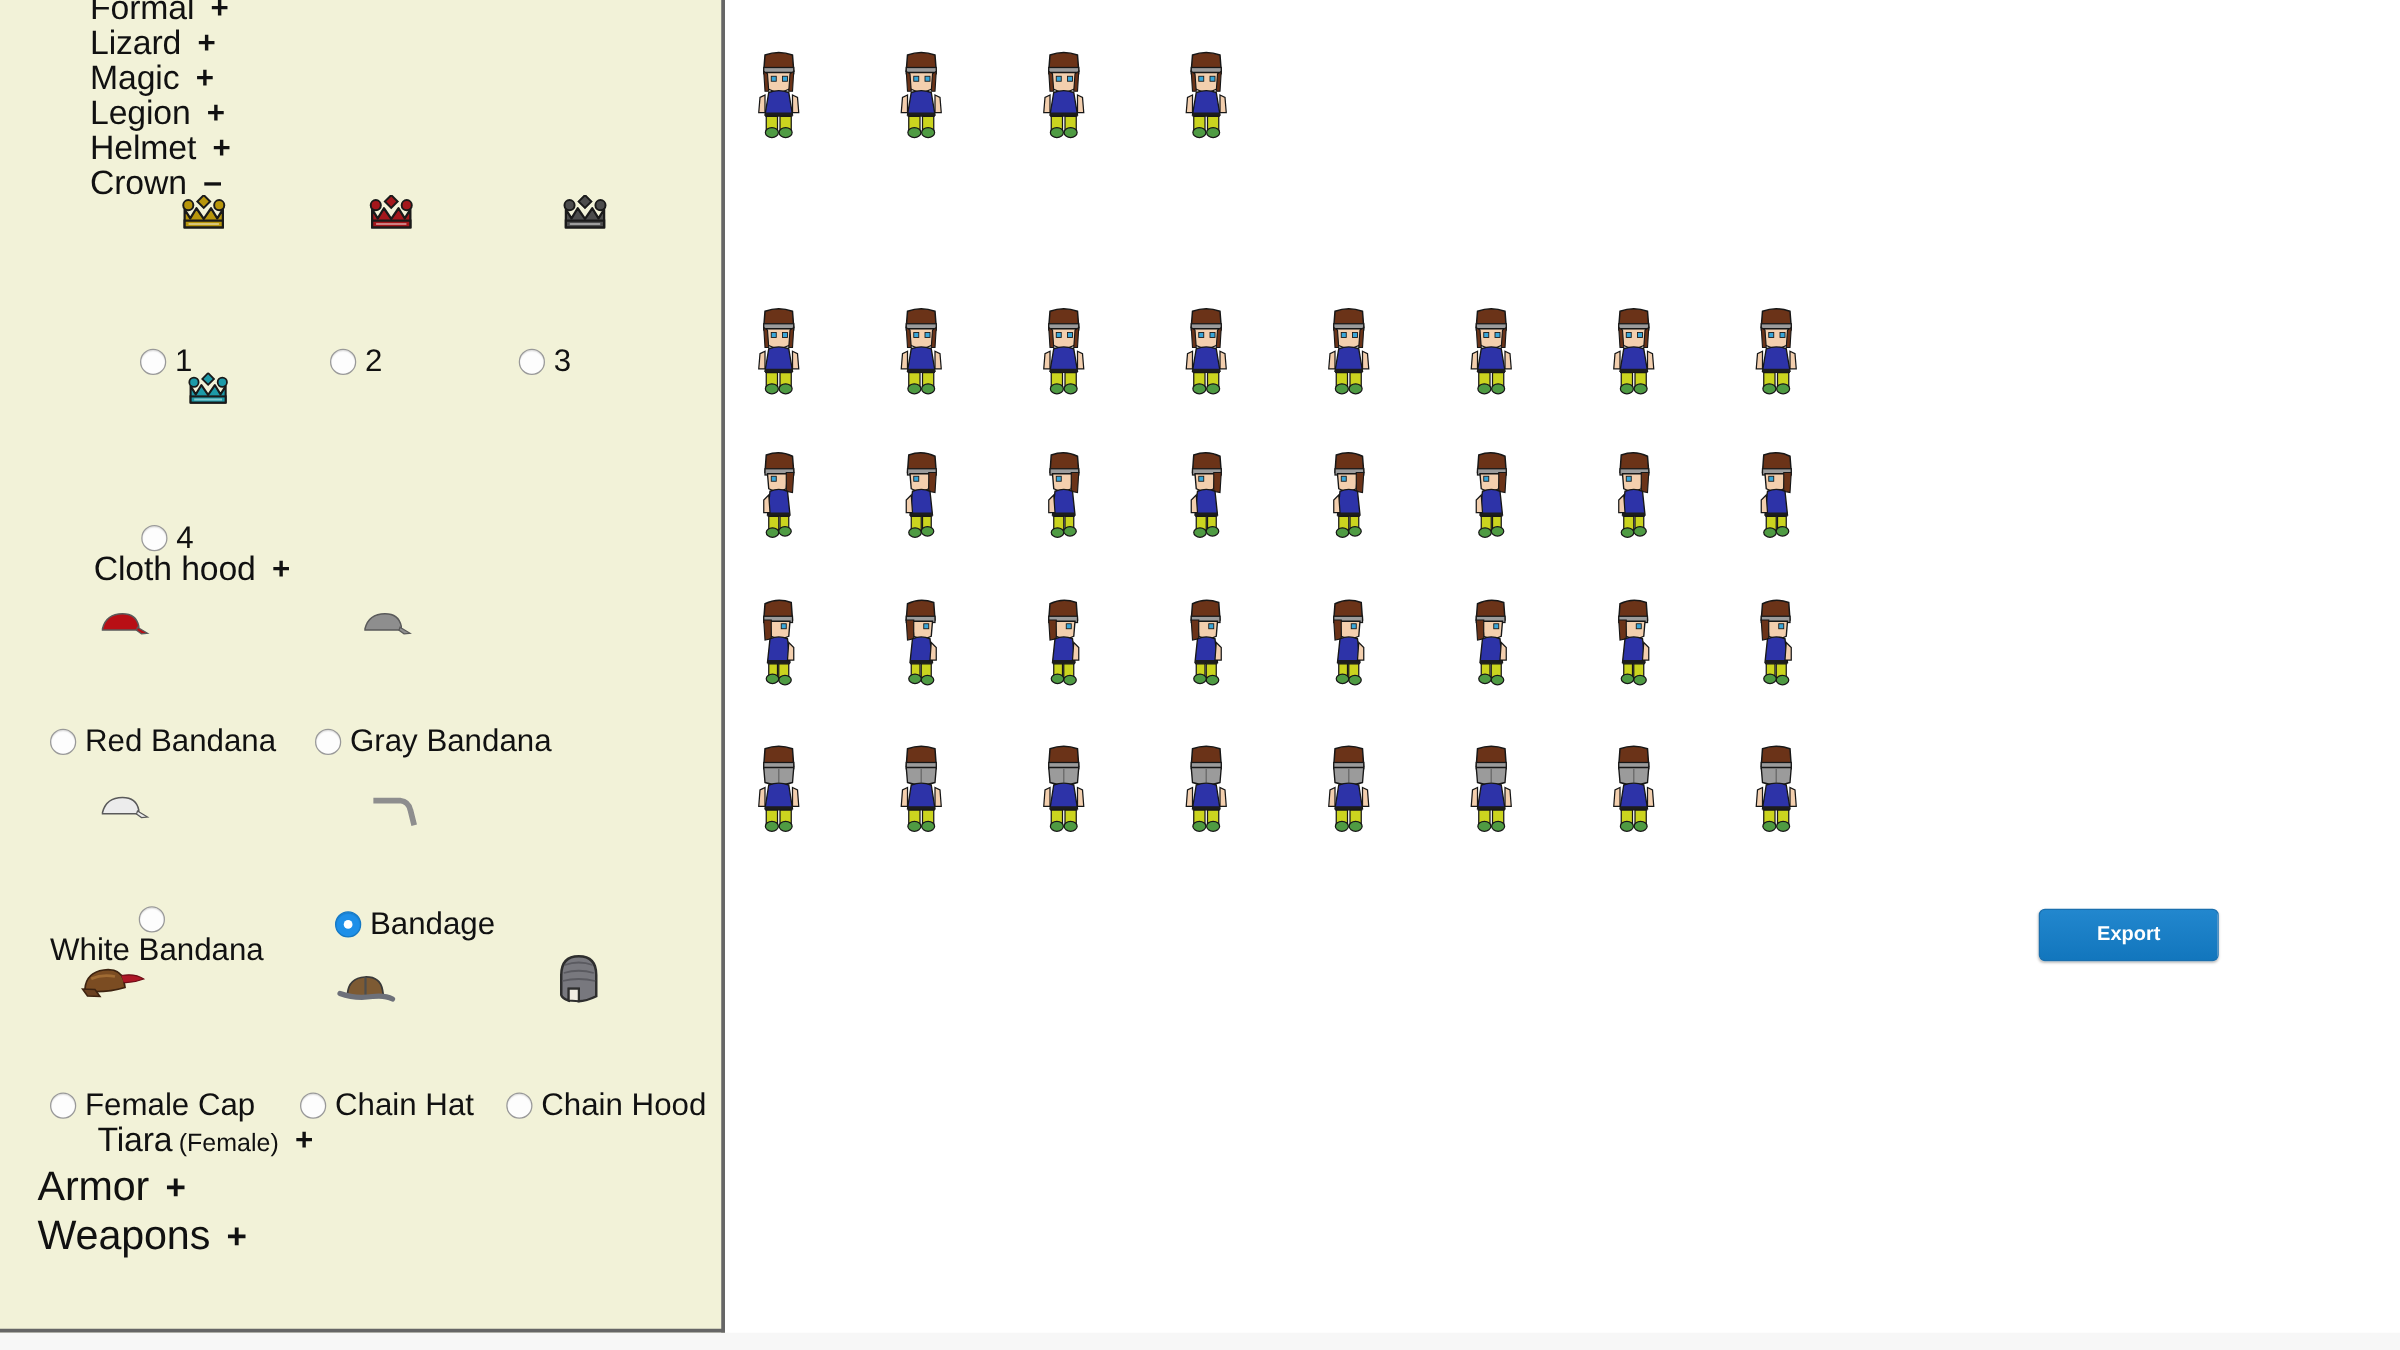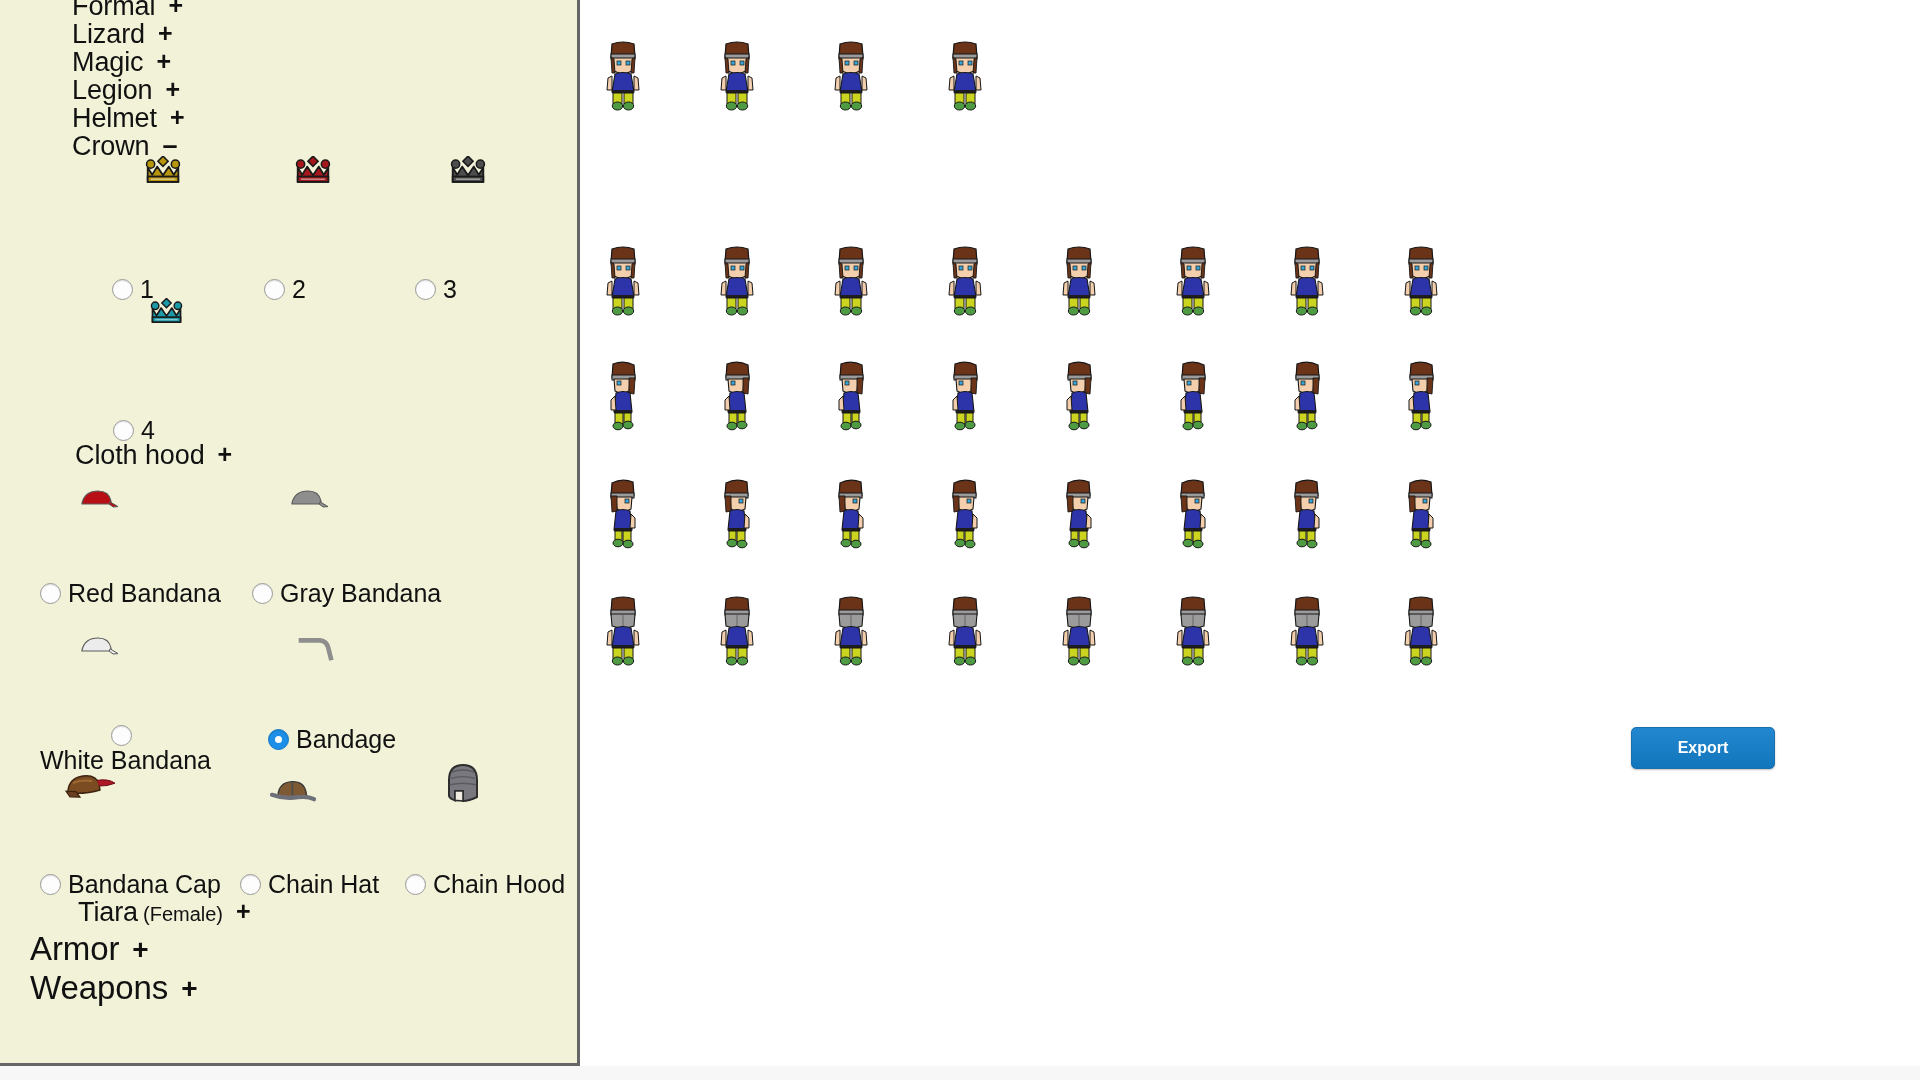--- a/index.html
+++ b/index.html
@@ -241,21 +241,21 @@
         <label class="radio-line" style="left: 40px; top: 727px; flex-direction: column;">
           <span class="radio"></span>
           <span>White Bandana</span>
         </label>
         <label class="radio-line" style="left: 268px; top: 727px;">
           <span class="radio checked"></span>
           <span>Bandage</span>
         </label>
         <label class="radio-line" style="left: 40px; top: 872px;">
           <span class="radio"></span>
-          <span>Bandana Cap</span>
+          <span>Female Cap</span>
         </label>
         <label class="radio-line" style="left: 240px; top: 872px;">
           <span class="radio"></span>
           <span>Chain Hat</span>
         </label>
         <label class="radio-line" style="left: 405px; top: 872px;">
           <span class="radio"></span>
           <span>Chain Hood</span>
         </label>
       </div>

